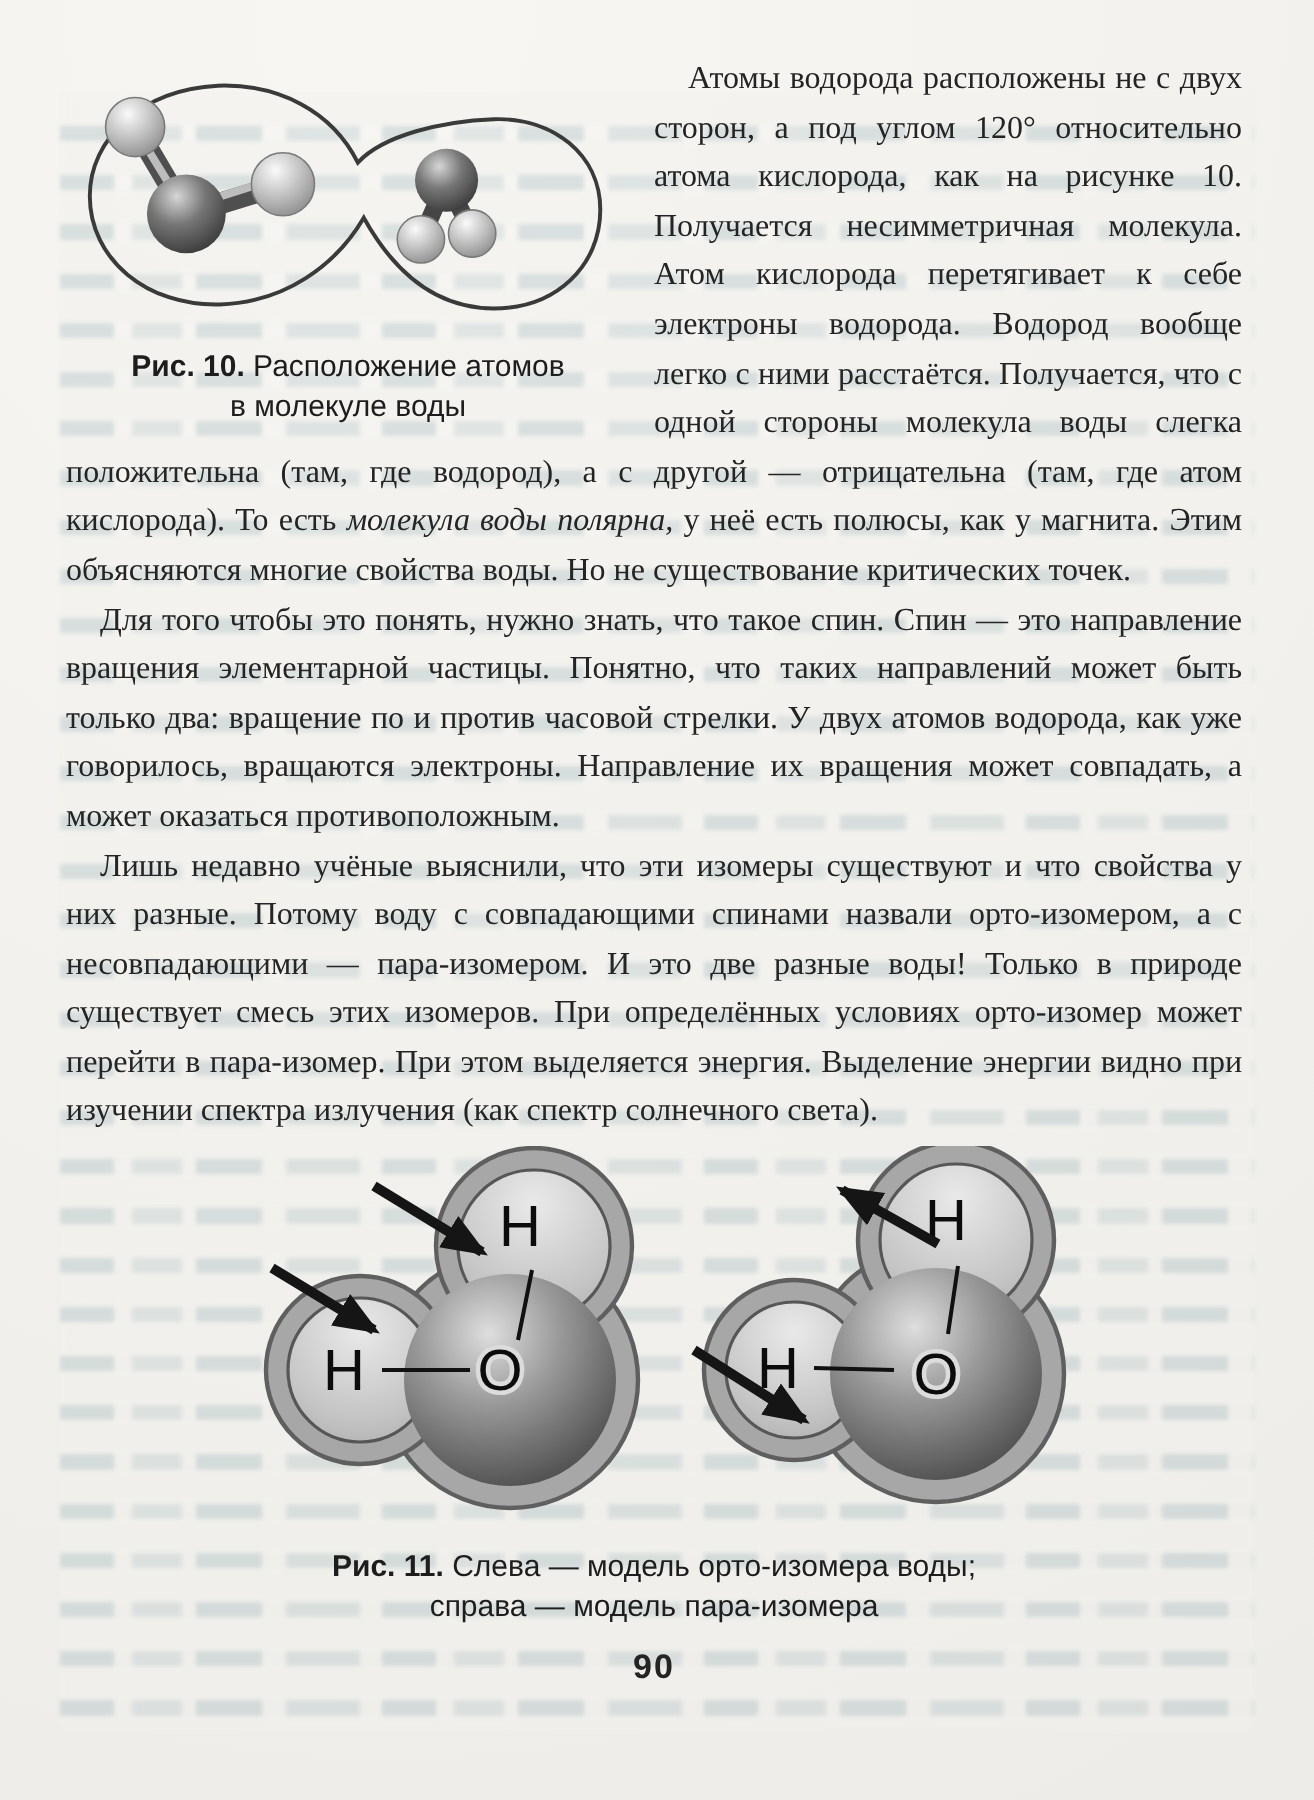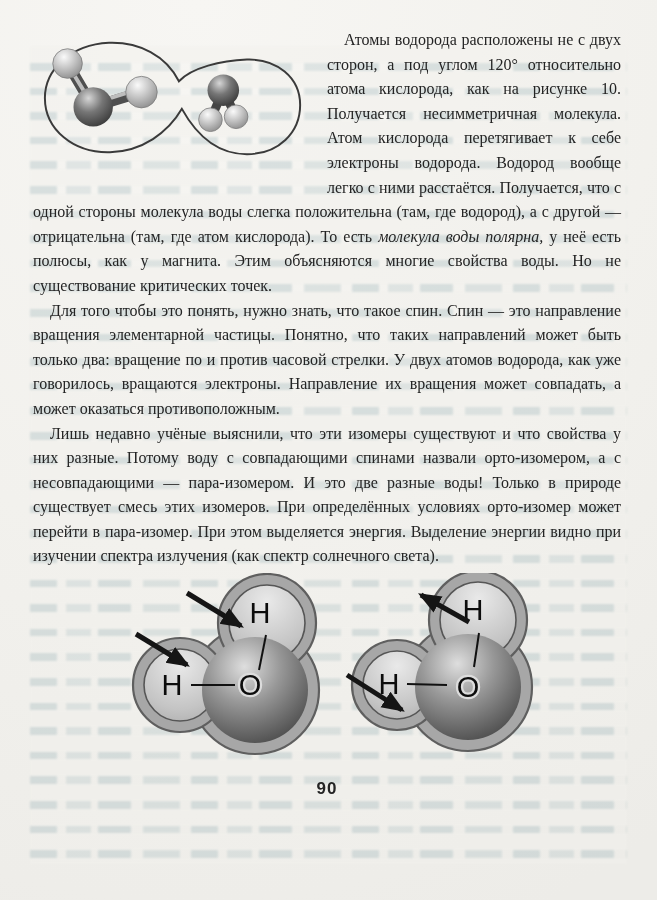--- a/index.html
+++ b/index.html
@@ -89,20 +89,24 @@
           <circle cx="58" cy="76" r="20" fill="url(#gd)"></circle>
         </g>
         <g>
           <line class="stickS" x1="190" y1="59" x2="177" y2="89"></line>
           <line class="stickS" x1="190" y1="59" x2="203" y2="86"></line>
           <circle cx="190" cy="59" r="16" fill="url(#gd)"></circle>
           <circle cx="177" cy="89" r="12" fill="url(#gl)" stroke="#7a7a7a" stroke-width="0.8"></circle>
           <circle cx="203" cy="86" r="12" fill="url(#gl)" stroke="#7a7a7a" stroke-width="0.8"></circle>
         </g>
       </svg>
+      <figcaption class="figcap">
+        <span class="capline"><b>Рис. 10.</b><span> Расположение атомов</span></span>
+        <span class="capline">в молекуле воды</span>
+      </figcaption>
     </figure>
 
     <p><span>Атомы водорода расположены не с двух сторон, а под углом 120° относительно атома кислорода, как на рисунке 10. Получается несимметричная молекула. Атом кислорода перетягивает к себе электроны водорода. Водород вообще легко с ними расстаётся. Получается, что с одной стороны молекула воды слегка положительна (там, где водород), а с другой — отрицательна (там, где атом кислорода). То есть </span><span class="ital">молекула воды полярна,</span><span> у неё есть полюсы, как у магнита. Этим объясняются многие свойства воды. Но не существование критических точек.</span></p>
 
     <p>Для того чтобы это понять, нужно знать, что такое спин. Спин — это направление вращения элементарной частицы. Понятно, что таких направлений может быть только два: вращение по и против часовой стрелки. У двух атомов водорода, как уже говорилось, вращаются электроны. Направление их вращения может совпадать, а может оказаться противоположным.</p>
 
     <p>Лишь недавно учёные выяснили, что эти изомеры существуют и что свойства у них разные. Потому воду с совпадающими спинами назвали орто-изомером, а с несовпадающими — пара-изомером. И это две разные воды! Только в природе существует смесь этих изомеров. При определённых условиях орто-изомер может перейти в пара-изомер. При этом выделяется энергия. Выделение энергии видно при изучении спектра излучения (как спектр солнечного света).</p>
 
     <figure class="fig11">
       <svg viewBox="0 0 600 195" aria-hidden="true">
@@ -147,17 +151,21 @@
           <circle cx="435" cy="114" r="53" fill="url(#gO)"></circle>
           <line class="conn" x1="446" y1="60" x2="441" y2="94"></line>
           <line class="conn" x1="374" y1="111" x2="414" y2="112"></line>
           <text class="albl" x="440" y="47">H</text>
           <text class="albl" x="356" y="121">H</text>
           <text class="albl olabl" x="435" y="124">O</text>
           <line class="arrow" x1="436" y1="49" x2="388" y2="22" marker-end="url(#ah)"></line>
           <line class="arrow" x1="314" y1="102" x2="369" y2="137" marker-end="url(#ah)"></line>
         </g>
       </svg>
+      <figcaption class="figcap">
+        <span class="capline"><b>Рис. 11.</b><span> Слева — модель орто-изомера воды;</span></span>
+        <span class="capline">справа — модель пара-изомера</span>
+      </figcaption>
     </figure>
 
     <div class="pagenum">90</div>
   </div>
 </div>
 
 </body></html>

